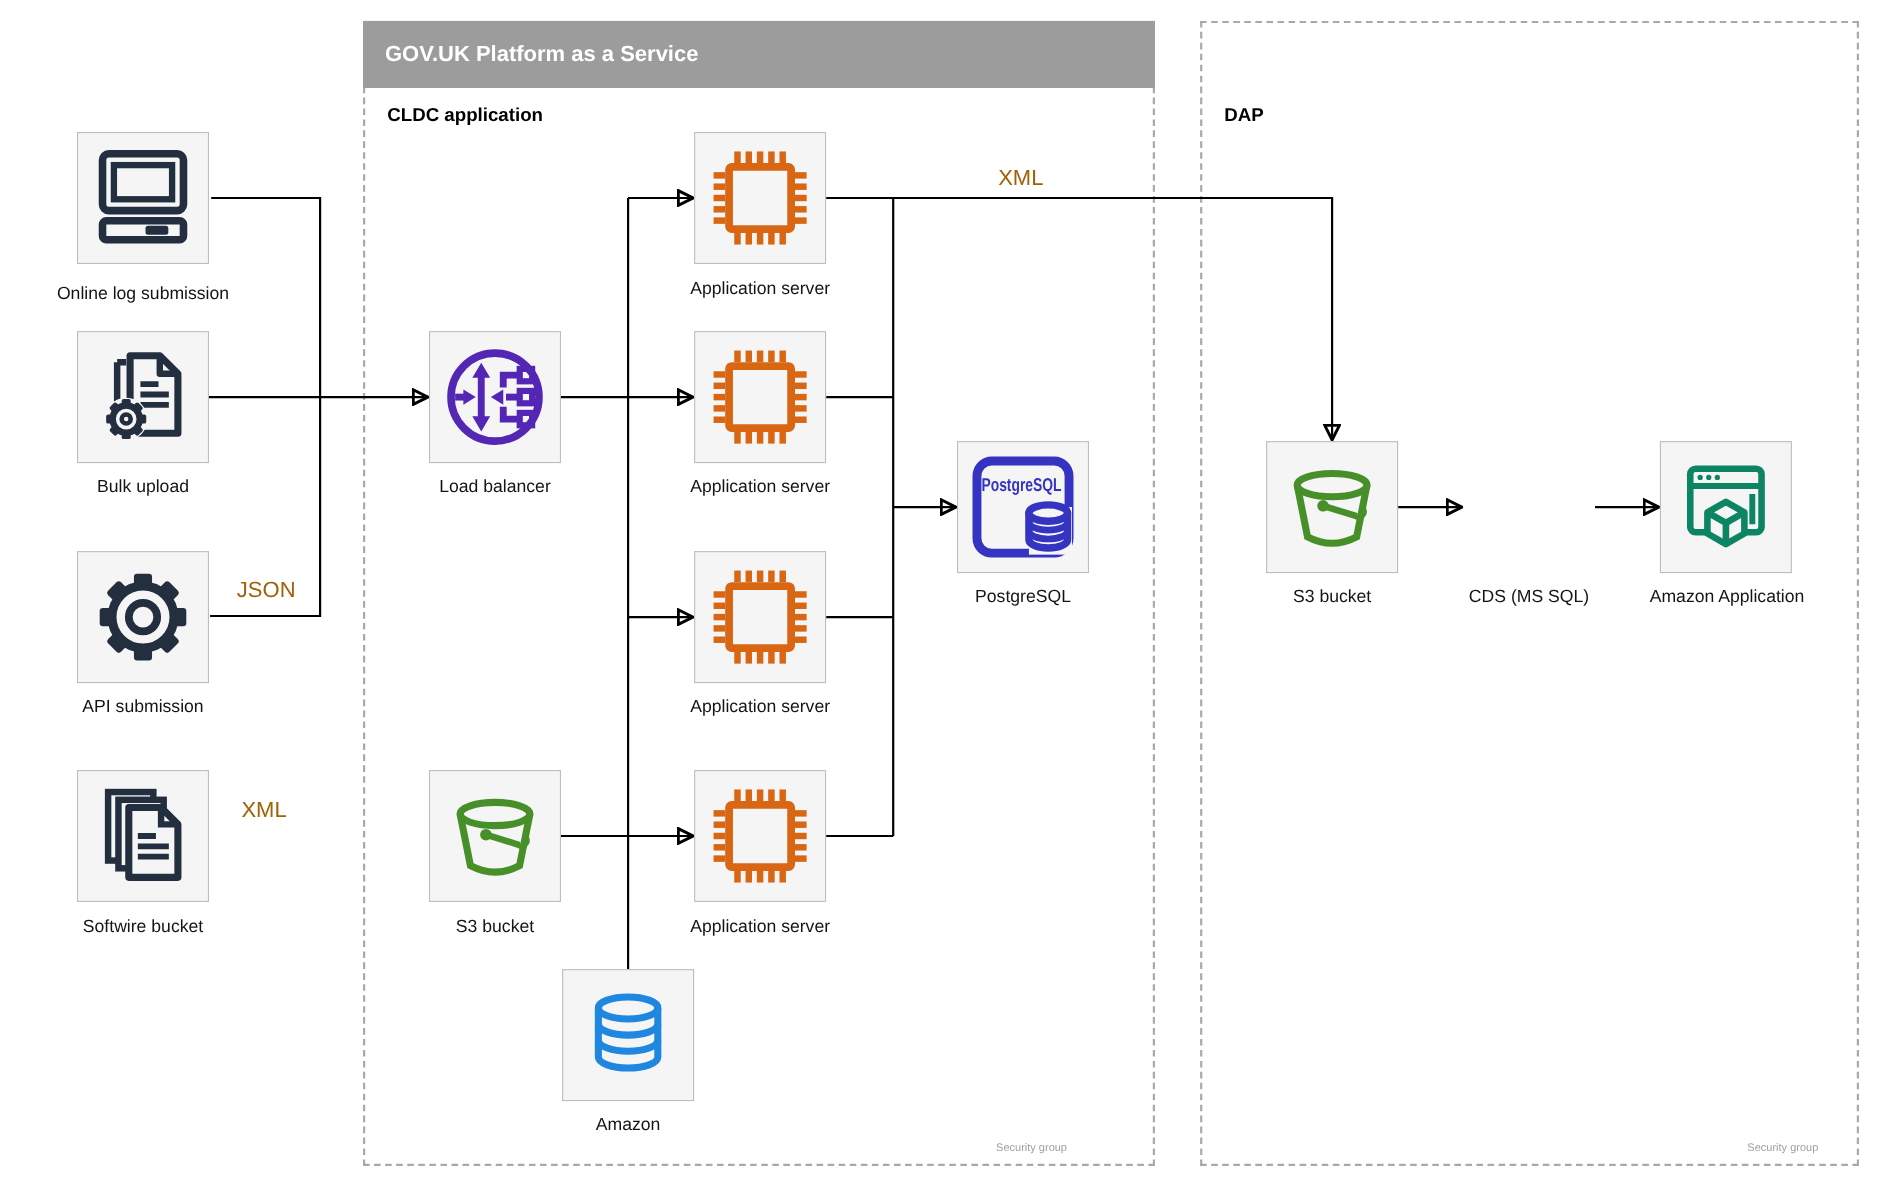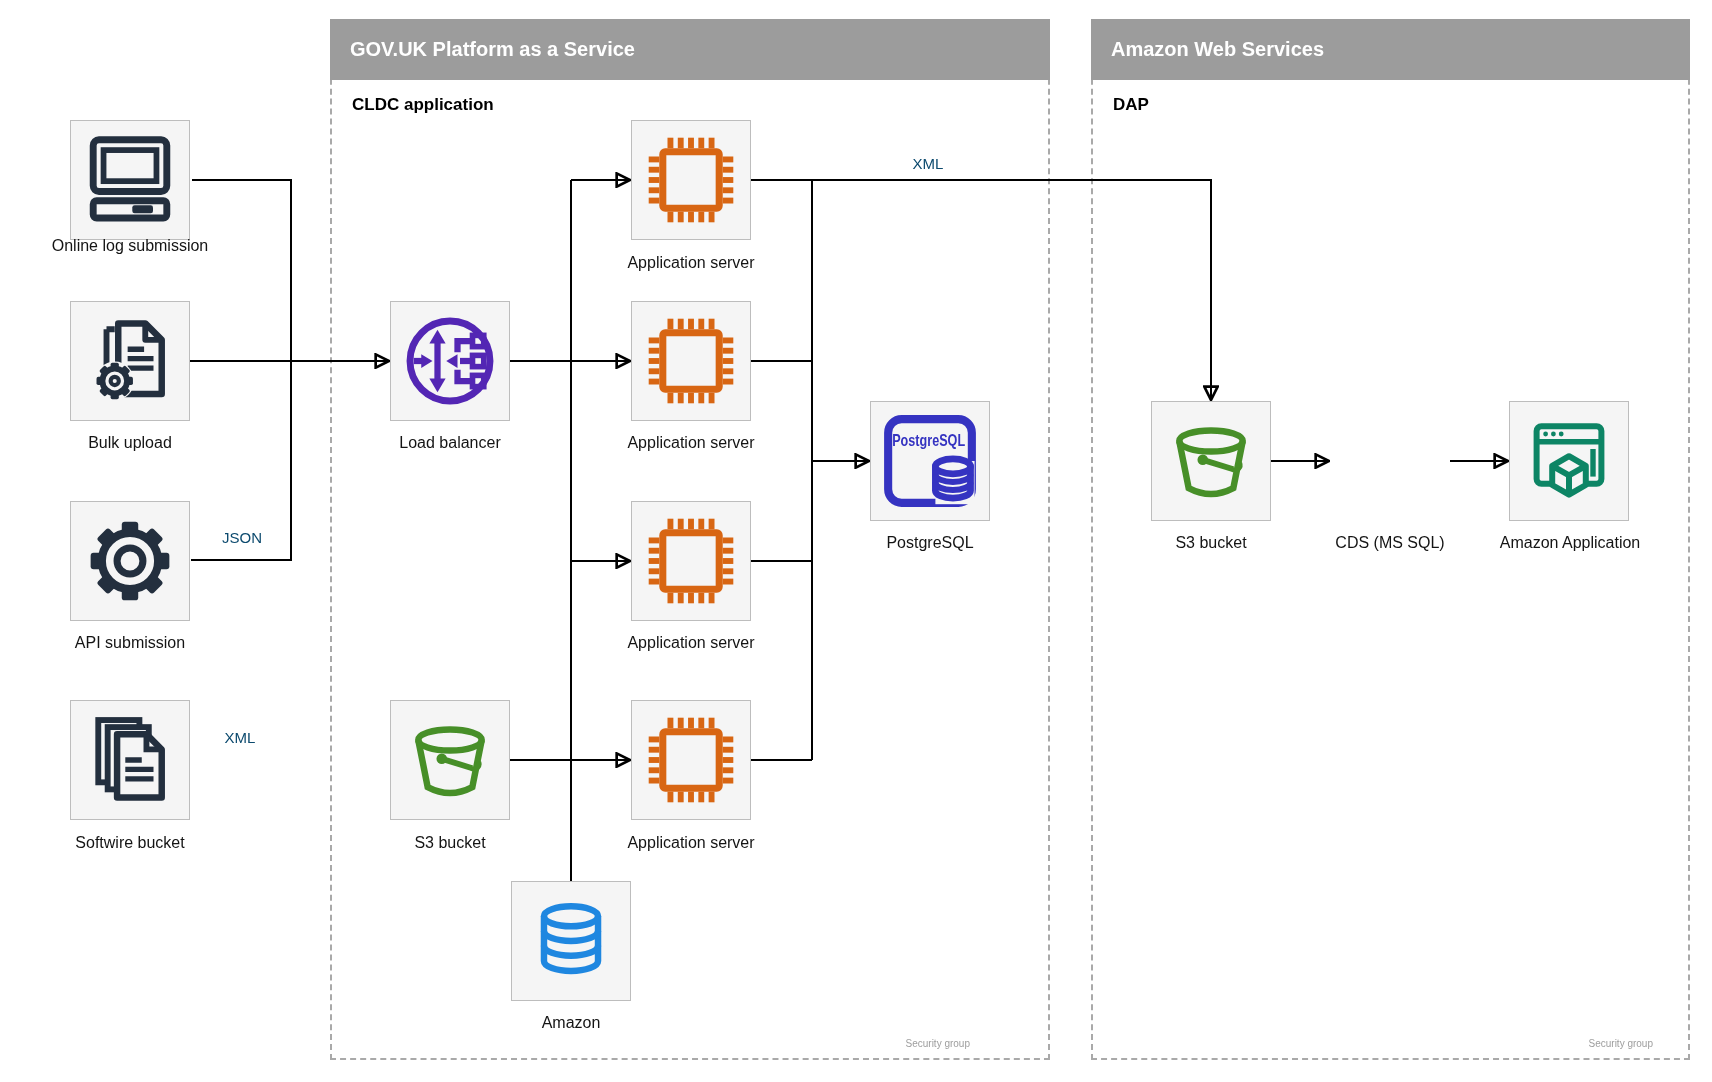--- a/index.html
+++ b/index.html
@@ -23,21 +23,21 @@
   .node {
     position:absolute; width:120px; height:120px; box-sizing:border-box;
     background:var(--boxFill); border:1.5px solid var(--boxBorder);
     display:flex; align-items:center; justify-content:center; z-index:2;
   }
   .nlabel {
     position:absolute; transform:translateX(-50%); font-size:16px; color:#141414;
     white-space:nowrap; z-index:2; line-height:19px;
   }
   .elabel {
-    position:absolute; transform:translate(-50%,-50%); font-size:15px; color:#0c4a6e;
+    position:absolute; transform:translate(-50%,-50%); font-size:20px; color:#a16207;
     white-space:nowrap; z-index:2;
   }
   .ic .bg { fill: var(--boxFill); }
   .c-navy   { color: var(--navy); }
   .c-orange { color: var(--orange); }
   .c-green  { color: var(--green); }
   .c-purple { color: var(--purple); }
   .c-blue   { color: var(--blue); }
   .c-indigo { color: var(--indigo); }
   .c-teal   { color: var(--teal); }
@@ -50,23 +50,20 @@
 
   <div class="container" style="left:330px; top:19px; width:720px; height:1041px">
     <div class="chead">
       <span>GOV.UK Platform as a Service</span>
     </div>
     <div class="csub">CLDC application</div>
     <div class="cfoot" style="right:78px">Security group</div>
   </div>
 
   <div class="container" style="left:1091px; top:19px; width:599px; height:1041px">
-    <div class="chead">
-      <span>Amazon Web Services</span>
-    </div>
     <div class="csub">DAP</div>
     <div class="cfoot" style="right:35px">Security group</div>
   </div>
 
   <svg class="edges" width="1712" height="1082" viewBox="0 0 1712 1082">
     <defs>
       <marker id="arr" viewBox="0 0 12 12" refX="9.5" refY="6" markerWidth="8" markerHeight="8" orient="auto">
         <path d="M1,1 L11,6 L1,11 Z" fill="#000000" stroke="none"></path>
       </marker>
     </defs>
@@ -327,21 +324,21 @@
       <line x1="13" y1="24" x2="67" y2="24" stroke="currentColor" stroke-width="4.5"></line>
       <circle cx="20.5" cy="17.5" r="2" fill="currentColor"></circle>
       <circle cx="27" cy="17.5" r="2" fill="currentColor"></circle>
       <circle cx="33.5" cy="17.5" r="2" fill="currentColor"></circle>
       <line x1="60" y1="30" x2="60" y2="53" stroke="currentColor" stroke-width="4.5"></line>
       <polygon points="40,36 54,44 54,60 40,68 26,60 26,44" class="bg" stroke="currentColor" stroke-width="5" stroke-linejoin="round"></polygon>
       <path d="M26,44 L40,52 L54,44 M40,52 V68" fill="none" stroke="currentColor" stroke-width="5"></path>
     </svg>
   </div>
 
-  <div class="nlabel" style="left:130px; top:236px">Online log submission</div>
+  <div class="nlabel" style="left:130px; top:258px">Online log submission</div>
   <div class="nlabel" style="left:130px; top:433px">Bulk upload</div>
   <div class="nlabel" style="left:130px; top:633px">API submission</div>
   <div class="nlabel" style="left:130px; top:833px">Softwire bucket</div>
   <div class="nlabel" style="left:450px; top:433px">Load balancer</div>
   <div class="nlabel" style="left:691px; top:253px">Application server</div>
   <div class="nlabel" style="left:691px; top:433px">Application server</div>
   <div class="nlabel" style="left:691px; top:633px">Application server</div>
   <div class="nlabel" style="left:691px; top:833px">Application server</div>
   <div class="nlabel" style="left:450px; top:833px">S3 bucket</div>
   <div class="nlabel" style="left:571px; top:1013px">Amazon</div>

